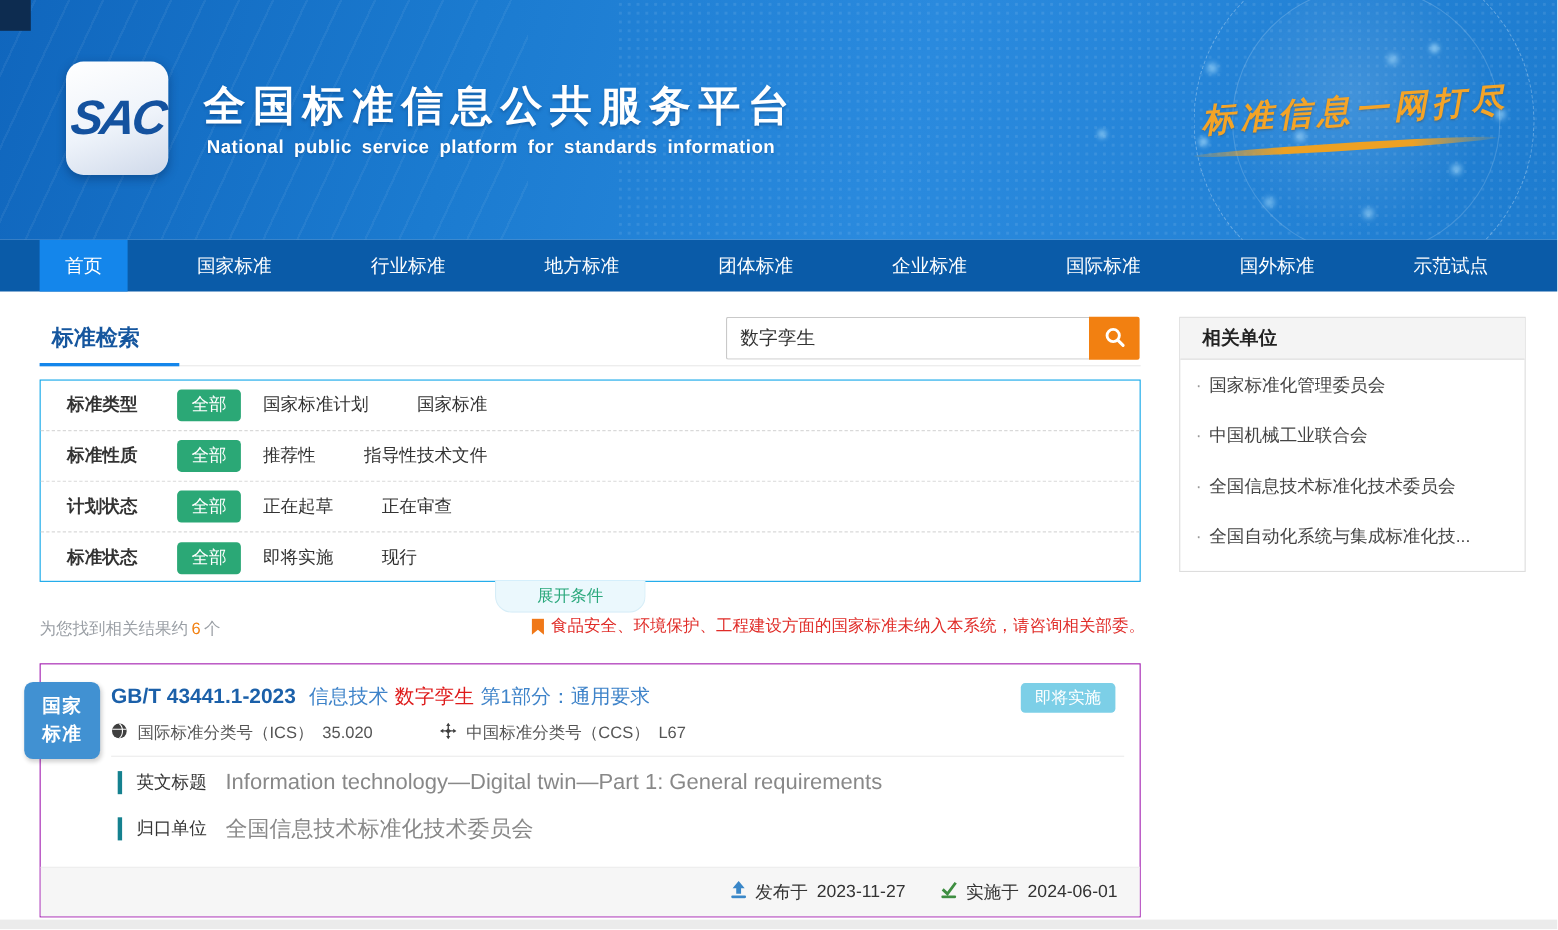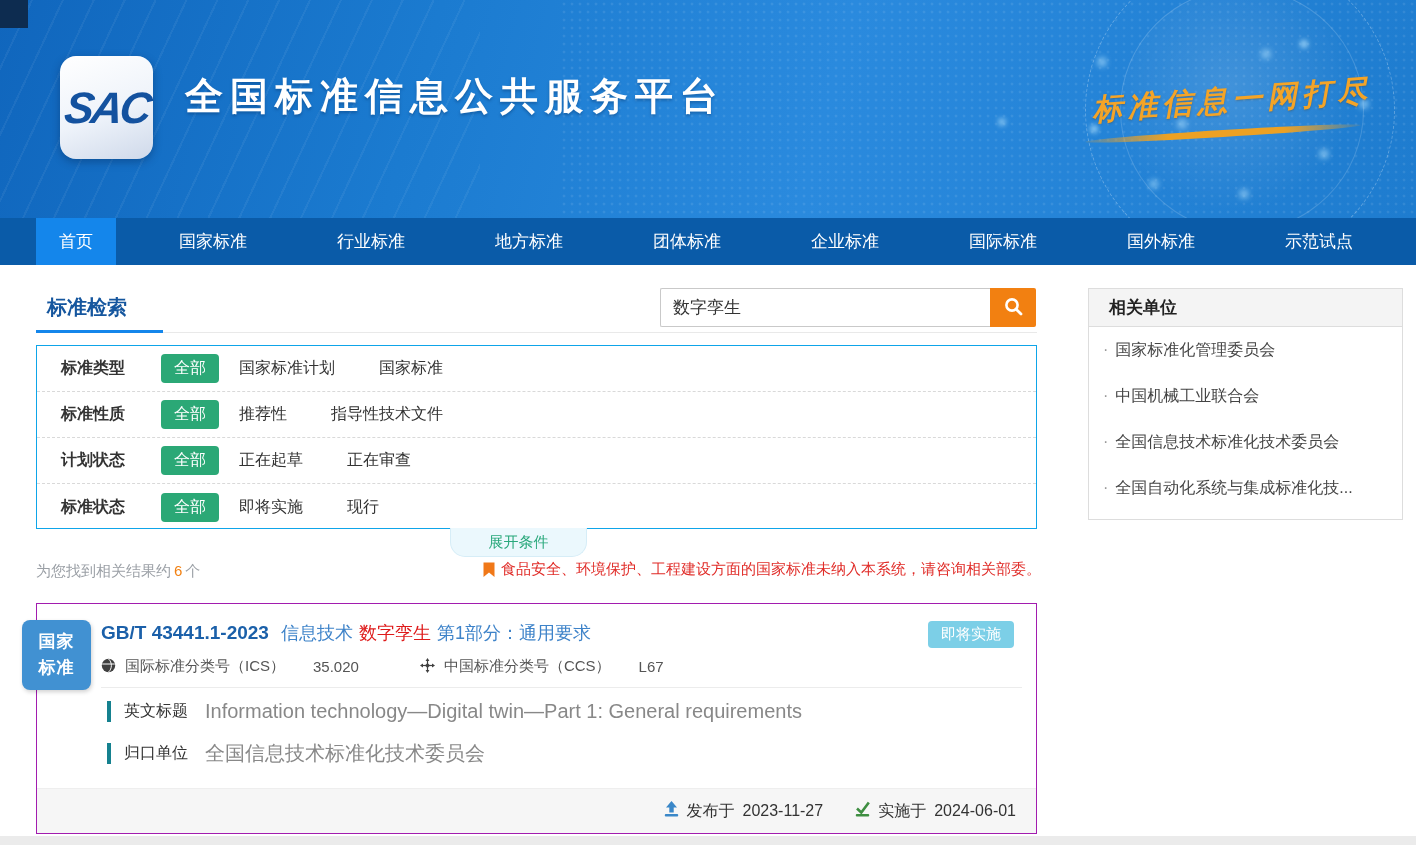--- a/index.html
+++ b/index.html
@@ -80,34 +80,34 @@
   .card-title { position:absolute; left:64px; top:17px; font-size:18px; cursor:pointer; white-space:nowrap; }
   .card-title .code { font-size:19px; font-weight:bold; color:#1b60a9; margin-right:12px; }
   .card-title .seg-blue { color:#3e83c9; }
   .card-title .seg-red { color:#de1a1a; margin:0 6px; }
   .status-badge { position:absolute; right:22px; top:17px; background:#7ccfe7; color:#fff; font-size:15px;
           padding:4px 13px; border-radius:4px; }
   .meta { position:absolute; left:64px; top:53px; display:flex; align-items:center; color:#555; font-size:15px;gap:19px; }
   .meta .grp { display:flex; align-items:center; }
   .meta .grp + .grp { margin-left:42px; }
   .meta svg { margin-right:9px; }
-  .meta .mval { margin-left:28px; }
+  .meta .mval { margin-left:8px; }
   .card-divider { position:absolute; left:64px; right:14px; top:83px; border-top:1px solid #ececec; }
   .detail { position:absolute; left:70px; display:flex; align-items:center; }
   .detail .bar { width:4px; height:21px; background:#15818f; margin-right:13px; }
   .detail .dlabel { color:#333; font-size:16px; }
   .detail .dvalue { color:#888; font-size:20px; margin-left:17px; }
   .detail.d1 { top:96px; }
   .detail.d2 { top:136px; }
   .card-foot { position:absolute; left:0; right:0; bottom:0; height:45px; background:#f6f6f6; border-top:1px solid #eee;
           display:flex; justify-content:flex-end; align-items:center; padding-right:20px; gap:32px; }
   .date-item { display:flex; align-items:center; gap:8px; color:#333; font-size:16px; }
 
   
-  .sidebar { position:absolute; left:1072px; top:288px; width:315px; border:1px solid #ddd; background:#fff; padding-bottom:8px;margin-left:16px; }
+  .sidebar { position:absolute; left:1072px; top:288px; width:315px; border:1px solid #ddd; background:#fff; padding-bottom:8px; }
   .sb-head { height:38px; background:#f4f4f4; border-bottom:1px solid #ddd; line-height:38px; padding-left:20px;
           font-weight:bold; font-size:17px; color:#222; }
   .sb-item { padding:13px 16px 12px 14px; font-size:16px; color:#444; cursor:pointer; white-space:nowrap; overflow:hidden; }
   .sb-item .dot { color:#999; margin-right:7px; }
 
   .bottom-strip { position:absolute; left:0; top:836px; width:1416px; height:9px; background:#ebebeb; }
 </style>
 </head>
 <body>
 
@@ -117,20 +117,21 @@
     <div class="hdr-curves"></div>
     <div class="hdr-dots"></div>
     <div class="globe1"></div>
     <div class="globe2"></div>
     <div class="sparkles"></div>
     <div class="hdr-corner"></div>
     <div class="logo">
       <span class="logo-txt">SAC</span>
     </div>
     <div class="site-title">全国标准信息公共服务平台</div>
+    <div class="site-sub">National public service platform for standards information</div>
     <div class="slogan">标准信息一网打尽</div>
     <div class="slogan-line"></div>
   </header>
 
   <nav class="nav">
     <a class="nav-item active">首页</a>
     <a class="nav-item">国家标准</a>
     <a class="nav-item">行业标准</a>
     <a class="nav-item">地方标准</a>
     <a class="nav-item">团体标准</a>

